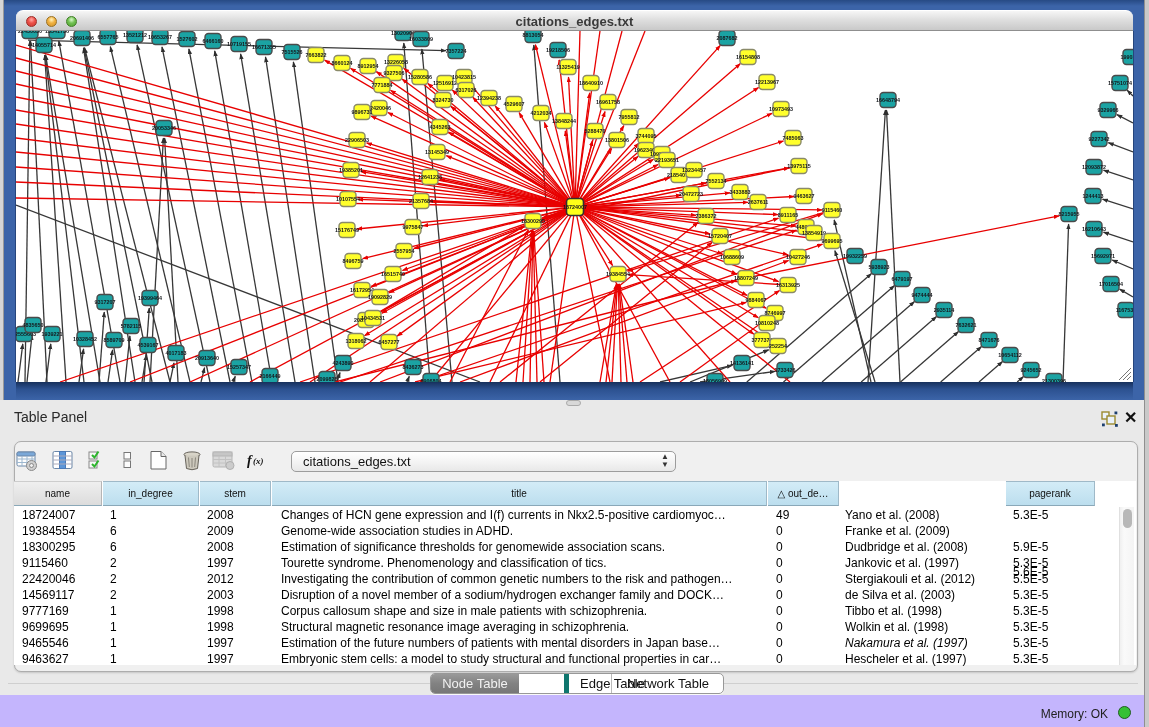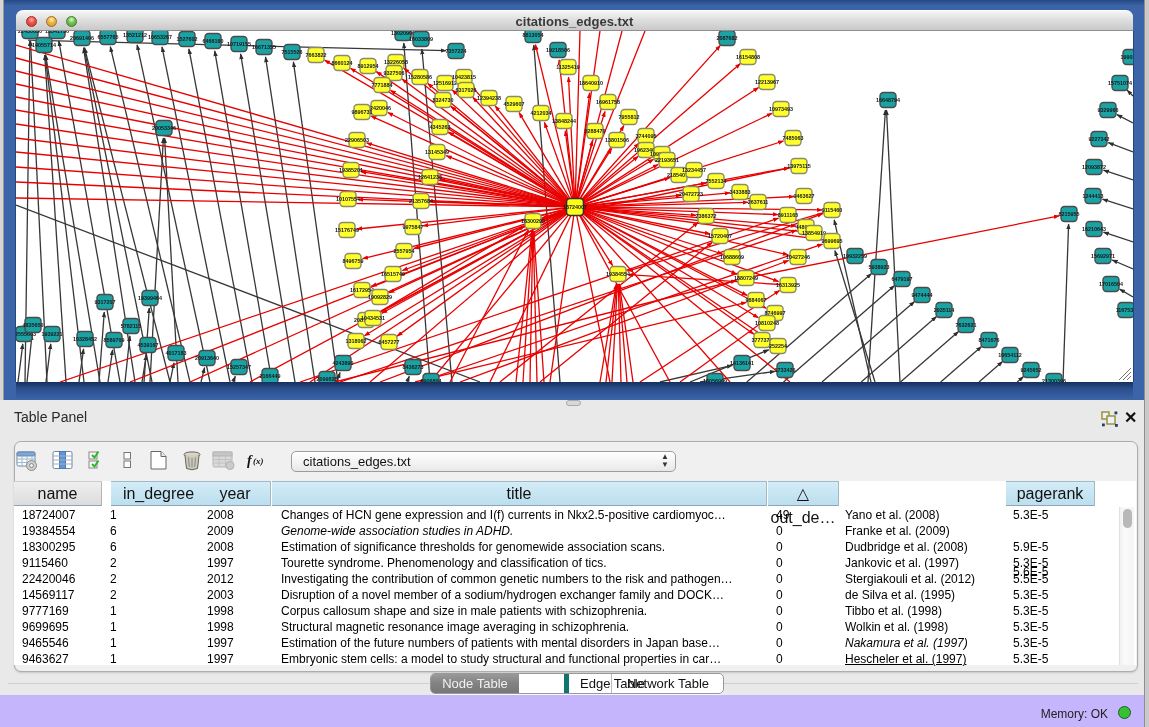--- a/index.html
+++ b/index.html
@@ -15,21 +15,21 @@
 #canvas{position:absolute;left:15px;top:31px;width:1119px;height:351px;background:#fff;border-left:1px solid #26457c;border-right:1px solid #26457c;box-sizing:border-box;}
 #botblue{position:absolute;left:16px;top:382px;width:1117px;height:18px;background:linear-gradient(#17305c,#2c5190 40%,#3c64a8);}
 #panelhdr{position:absolute;left:0;top:400px;width:1149px;height:33px;background:#e9e9e9;}
 #panelhdr .t{position:absolute;left:14px;top:9px;font-size:14px;color:#2a2a2a;}
 #grip{position:absolute;left:566px;top:400px;width:15px;height:6px;background:#d8d8d8;border:1px solid #aaa;border-radius:3px;}
 #closex{position:absolute;left:1124px;top:408px;font-size:16px;font-weight:bold;color:#111;}
 #container{position:absolute;left:14px;top:441px;width:1124px;height:231px;background:#f0f0f0;border:1px solid #adadad;border-radius:7px;box-shadow:0 1px 2px rgba(0,0,0,0.15);}
 #dropdown{position:absolute;left:291px;top:451px;width:385px;height:21px;background:linear-gradient(#ffffff,#f2f2f2 60%,#e8e8e8);border:1px solid #9c9c9c;border-radius:5px;font-size:13px;color:#111;line-height:19px;padding-left:11px;}
 #dd-arrows{position:absolute;left:661px;top:453px;font-size:8px;color:#333;line-height:8px;letter-spacing:0;}
 #tablewrap{position:absolute;left:14px;top:481px;width:1122px;height:184px;background:#ffffff;overflow:hidden;}
-.hc{position:absolute;top:481px;height:25px;background:linear-gradient(#d3ecf7,#bcdeee);border-right:1px solid #9fb9c8;border-top:1px solid #9fb9c8;border-bottom:1px solid #8aa8b8;font-size:16px;color:#111;text-align:center;line-height:24px;}
+.hc{position:absolute;top:481px;height:25px;background:linear-gradient(#d3ecf7,#bcdeee);border-right:1px solid #9fb9c8;border-top:1px solid #9fb9c8;border-bottom:1px solid #8aa8b8;font-size:10px;color:#111;text-align:center;line-height:24px;}
 .hc.grey{background:linear-gradient(#efefef,#dcdcdc);border-right:1px solid #b5b5b5;border-top:1px solid #cdcdcd;}
 .cell{position:absolute;height:15px;font-size:12px;color:#000;white-space:nowrap;overflow:hidden;}
 #vscroll{position:absolute;left:1119px;top:507px;width:15px;height:158px;background:linear-gradient(90deg,#f0f0f0,#fafafa 30%,#f4f4f4);border-left:1px solid #e0e0e0;}
 #vthumb{position:absolute;left:3px;top:2px;width:9px;height:19px;background:#b8b8b8;border-radius:5px;}
 #tabs{position:absolute;left:430px;top:673px;width:294px;height:21px;border:1px solid #989898;border-radius:5px;background:#fff;box-shadow:0 1px 0 rgba(255,255,255,.7);}
 .tab{position:absolute;top:0;height:19px;font-size:13px;line-height:19px;text-align:center;color:#111;}
 #tab1{left:0;width:88px;background:linear-gradient(#9a9a9a,#828282 50%,#777777);color:#f2f2f2;border-radius:4px 0 0 4px;}
 #tab2{left:88px;width:92px;border-left:5px solid #0f766e;margin-left:45px;}
 #tab3{left:180px;width:113px;border-left:1px solid #bbb;}
 #tabline{position:absolute;left:8px;top:683px;width:1130px;height:1px;background:#cfcfcf;}
@@ -583,36 +583,36 @@
  <circle cx="216" cy="16.5" r="4" fill="#cccccc" stroke="#b0b0b0"></circle>
 
  <text x="233" y="16" font-family="Liberation Serif" font-style="italic" font-weight="bold" font-size="14" fill="#111">f</text>
  <text x="239" y="15" font-family="Liberation Serif" font-style="italic" font-weight="bold" font-size="9" fill="#111">(x)</text>
 </g>
     </svg>
 <div id="dropdown">citations_edges.txt</div>
 <div id="dd-arrows">▲<br>▼</div>
 <div id="tablewrap"></div>
 <div class="hc grey" style="left:14px;width:88px;">name</div>
-<div class="hc" style="left:111px;width:96px;text-align:center;">in_degree</div>
-<div class="hc" style="left:200px;width:71px;">year</div>
+<div class="hc" style="left:103px;width:96px;text-align:center;">in_degree</div>
+<div class="hc" style="left:200px;width:71px;">stem</div>
 <div class="hc" style="left:272px;width:495px;">title</div>
 <div class="hc" style="left:768px;width:71px;">△ out_de…</div>
 <div class="hc" style="left:1006px;width:89px;">pagerank</div>
 <div class="cell" style="left:22px;top:508px;width:79px;">18724007</div>
 <div class="cell" style="left:110px;top:508px;width:88px;">1</div>
 <div class="cell" style="left:207px;top:508px;width:63px;">2008</div>
 <div class="cell" style="left:281px;top:508px;width:485px;">Changes of HCN gene expression and I(f) currents in Nkx2.5-positive cardiomyoc…</div>
 <div class="cell" style="left:776px;top:508px;width:62px;">49</div>
 <div class="cell" style="left:845px;top:508px;width:159px;">Yano et al. (2008)</div>
 <div class="cell" style="left:1013px;top:508px;width:81px;">5.3E-5</div>
 <div class="cell" style="left:22px;top:524px;width:79px;">19384554</div>
 <div class="cell" style="left:110px;top:524px;width:88px;">6</div>
 <div class="cell" style="left:207px;top:524px;width:63px;">2009</div>
-<div class="cell" style="left:281px;top:524px;width:485px;font-style:italic;">Genome-wide association studies in ADHD.</div>
+<div class="cell" style="left:281px;top:524px;width:485px;">Genome-wide association studies in ADHD.</div>
 <div class="cell" style="left:776px;top:524px;width:62px;">0</div>
 <div class="cell" style="left:845px;top:524px;width:159px;">Franke et al. (2009)</div>
 <div class="cell" style="left:1013px;top:524px;width:81px;margin-top:41px;">5.6E-5</div>
 <div class="cell" style="left:22px;top:540px;width:79px;">18300295</div>
 <div class="cell" style="left:110px;top:540px;width:88px;">6</div>
 <div class="cell" style="left:207px;top:540px;width:63px;">2008</div>
 <div class="cell" style="left:281px;top:540px;width:485px;">Estimation of significance thresholds for genomewide association scans.</div>
 <div class="cell" style="left:776px;top:540px;width:62px;">0</div>
 <div class="cell" style="left:845px;top:540px;width:159px;">Dudbridge et al. (2008)</div>
 <div class="cell" style="left:1013px;top:540px;width:81px;">5.9E-5</div>
@@ -628,21 +628,21 @@
 <div class="cell" style="left:207px;top:572px;width:63px;">2012</div>
 <div class="cell" style="left:281px;top:572px;width:485px;">Investigating the contribution of common genetic numbers to the risk and pathogen…</div>
 <div class="cell" style="left:776px;top:572px;width:62px;">0</div>
 <div class="cell" style="left:845px;top:572px;width:159px;">Stergiakouli et al. (2012)</div>
 <div class="cell" style="left:1013px;top:572px;width:81px;">5.5E-5</div>
 <div class="cell" style="left:22px;top:588px;width:79px;">14569117</div>
 <div class="cell" style="left:110px;top:588px;width:88px;">2</div>
 <div class="cell" style="left:207px;top:588px;width:63px;">2003</div>
 <div class="cell" style="left:281px;top:588px;width:485px;">Disruption of a novel member of a sodium/hydrogen exchanger family and DOCK…</div>
 <div class="cell" style="left:776px;top:588px;width:62px;">0</div>
-<div class="cell" style="left:845px;top:588px;width:159px;">de Silva et al. (1995)</div>
+<div class="cell" style="left:845px;top:588px;width:159px;">de Silva et al. (2003)</div>
 <div class="cell" style="left:1013px;top:588px;width:81px;">5.3E-5</div>
 <div class="cell" style="left:22px;top:604px;width:79px;">9777169</div>
 <div class="cell" style="left:110px;top:604px;width:88px;">1</div>
 <div class="cell" style="left:207px;top:604px;width:63px;">1998</div>
 <div class="cell" style="left:281px;top:604px;width:485px;">Corpus callosum shape and size in male patients with schizophrenia.</div>
 <div class="cell" style="left:776px;top:604px;width:62px;">0</div>
 <div class="cell" style="left:845px;top:604px;width:159px;">Tibbo et al. (1998)</div>
 <div class="cell" style="left:1013px;top:604px;width:81px;">5.3E-5</div>
 <div class="cell" style="left:22px;top:620px;width:79px;">9699695</div>
 <div class="cell" style="left:110px;top:620px;width:88px;">1</div>
@@ -656,21 +656,21 @@
 <div class="cell" style="left:207px;top:636px;width:63px;">1997</div>
 <div class="cell" style="left:281px;top:636px;width:485px;">Estimation of the future numbers of patients with mental disorders in Japan base…</div>
 <div class="cell" style="left:776px;top:636px;width:62px;">0</div>
 <div class="cell" style="left:845px;top:636px;width:159px;font-style:italic;">Nakamura et al. (1997)</div>
 <div class="cell" style="left:1013px;top:636px;width:81px;">5.3E-5</div>
 <div class="cell" style="left:22px;top:652px;width:79px;">9463627</div>
 <div class="cell" style="left:110px;top:652px;width:88px;">1</div>
 <div class="cell" style="left:207px;top:652px;width:63px;">1997</div>
 <div class="cell" style="left:281px;top:652px;width:485px;">Embryonic stem cells: a model to study structural and functional properties in car…</div>
 <div class="cell" style="left:776px;top:652px;width:62px;">0</div>
-<div class="cell" style="left:845px;top:652px;width:159px;text-decoration:underline;">Hescheler et al. (1997)</div>
+<div class="cell" style="left:845px;top:652px;width:159px;">Hescheler et al. (1997)</div>
 <div class="cell" style="left:1013px;top:652px;width:81px;">5.3E-5</div>
 <div id="vscroll">
       <div id="vthumb"></div>
     </div>
 <div id="tabline"></div>
 <div id="tabs">
       <div class="tab" id="tab1">Node Table</div>
       <div class="tab" id="tab2">Edge Table</div>
       <div class="tab" id="tab3">Network Table</div>
     </div>

